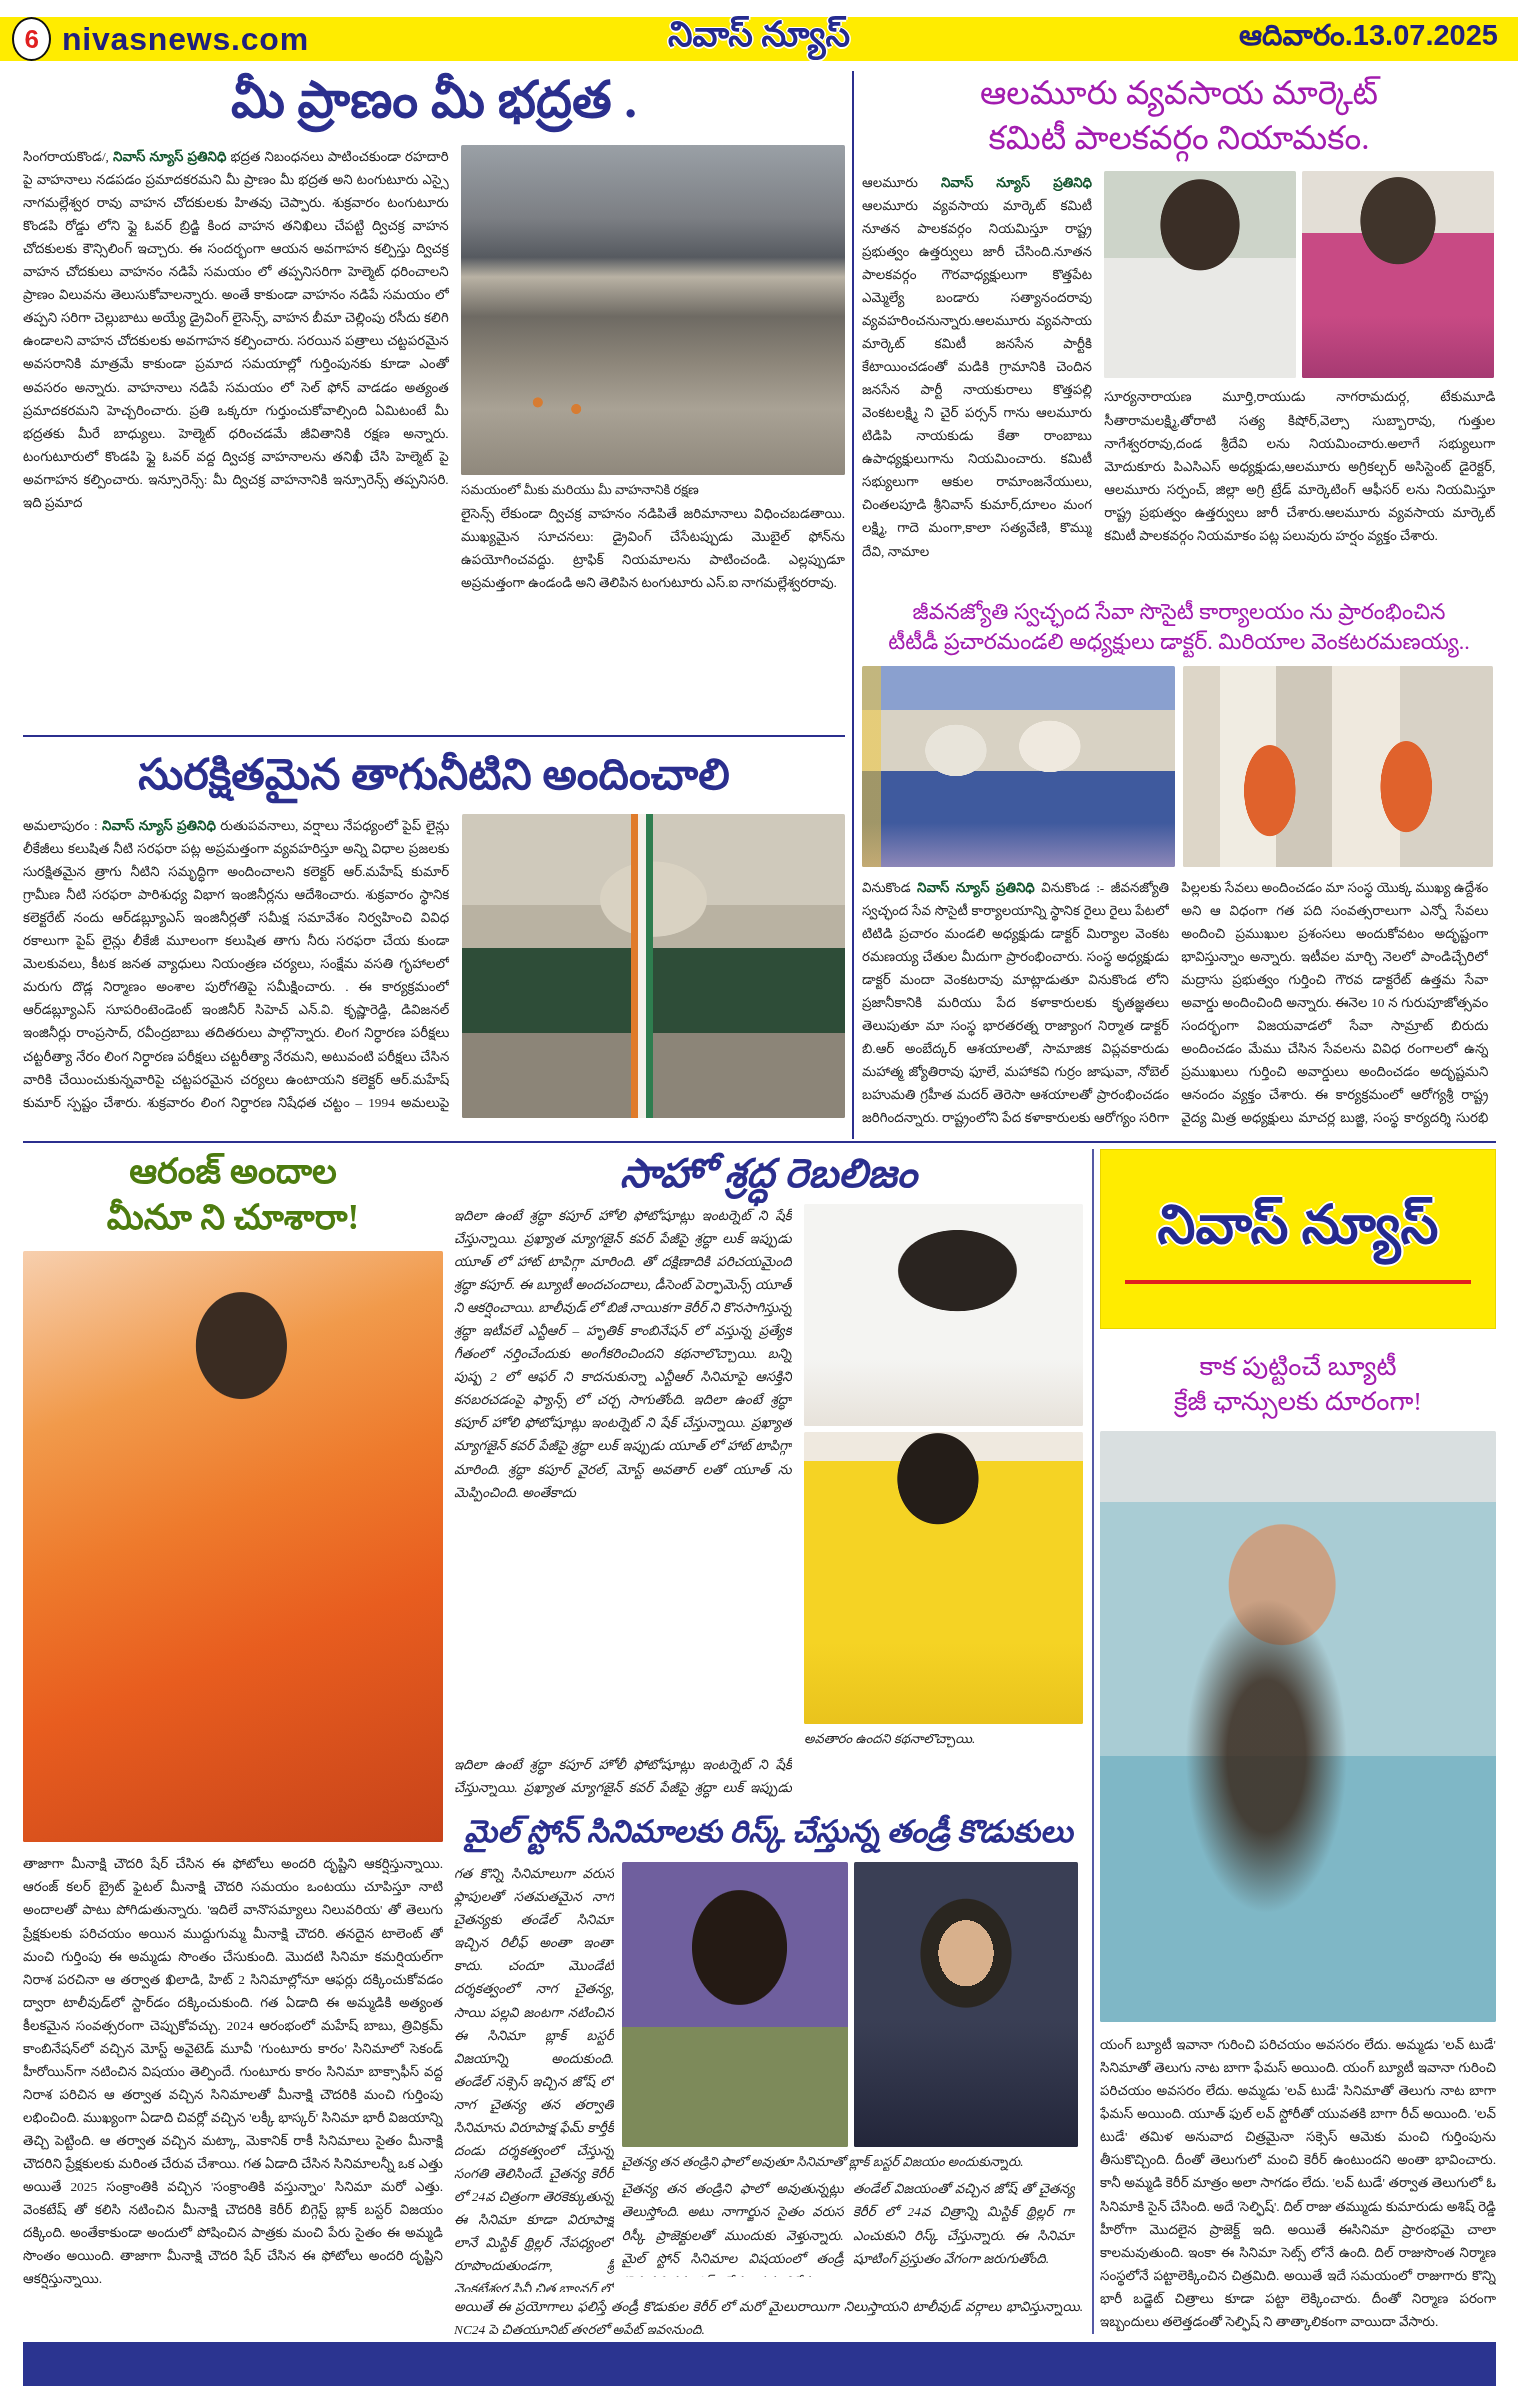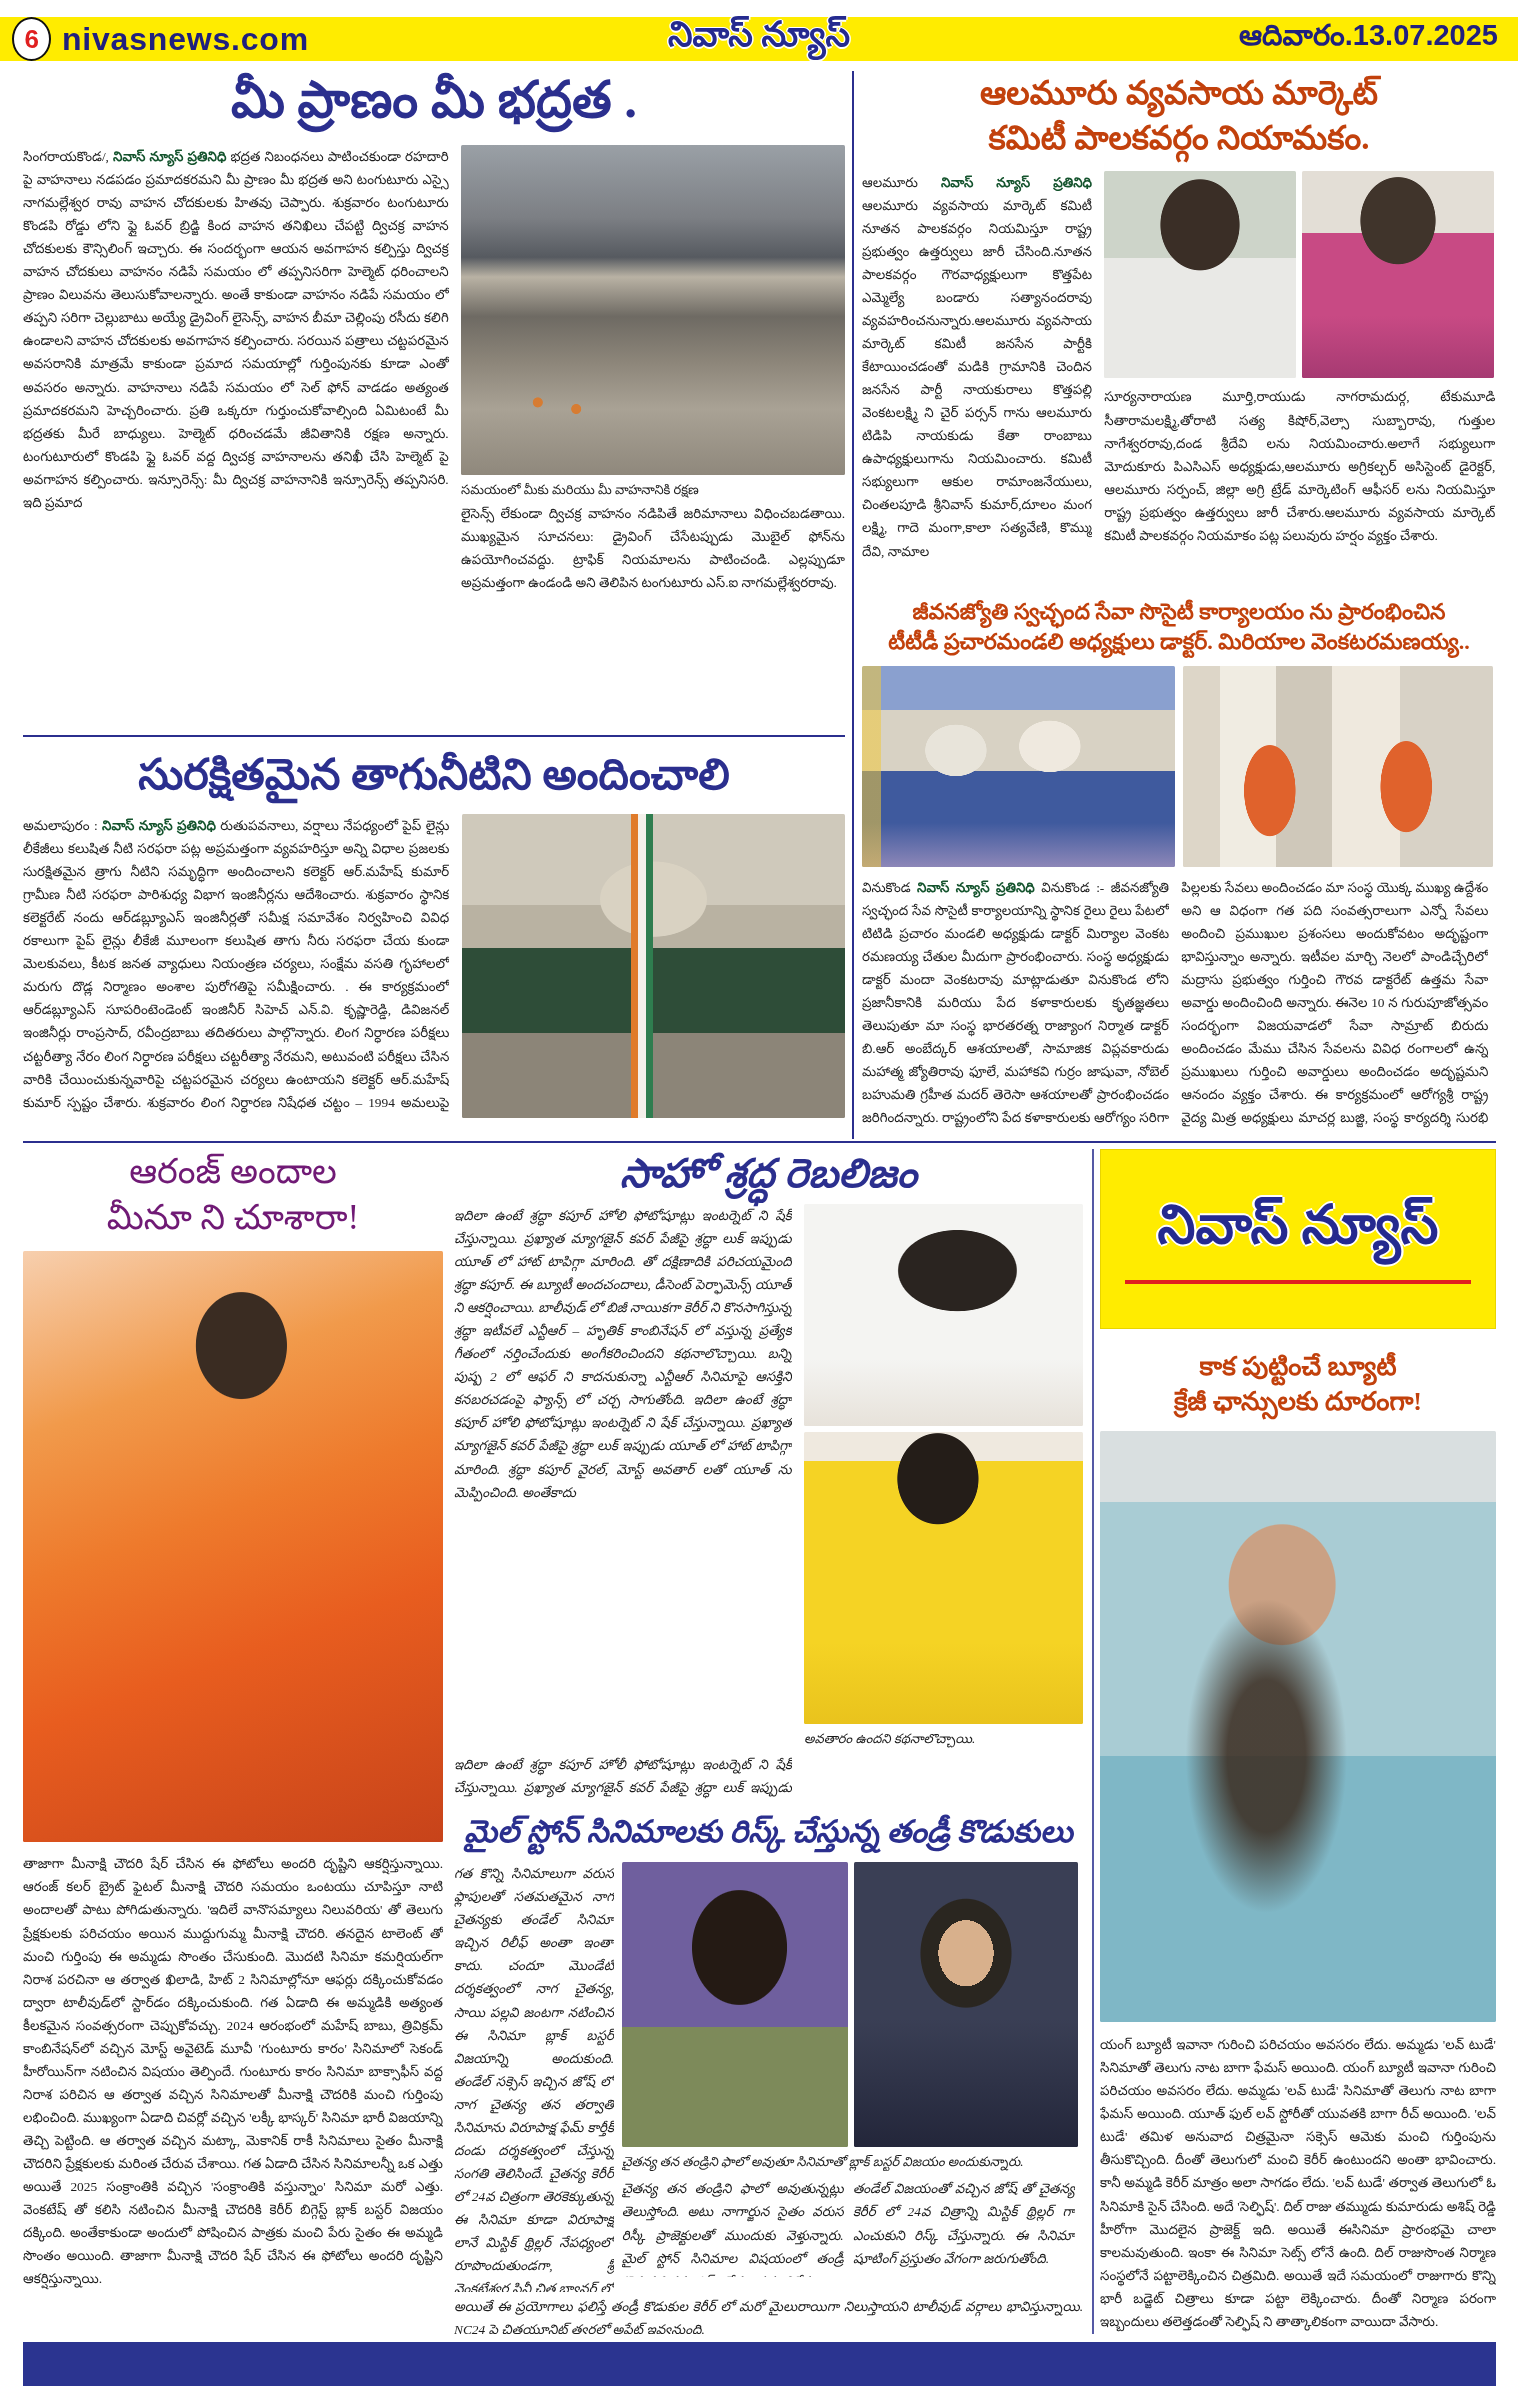--- a/index.html
+++ b/index.html
@@ -14,22 +14,22 @@
   .site-name{font-family:"Liberation Sans",sans-serif;font-weight:bold;font-size:32px;color:#20207e;margin-left:10.7px;letter-spacing:0.8px;}
   .mast-title{position:absolute;left:50%;top:50%;transform:translate(-50%,-50%);
               font-weight:bold;font-size:35px;color:#252a8f;
               text-shadow:-1.5px 0 #fff,1.5px 0 #fff,0 -1.5px #fff,0 1.5px #fff;white-space:nowrap;}
   .mast-date{position:absolute;right:20px;top:50%;transform:translateY(-50%);
              font-family:"Liberation Sans",sans-serif;font-weight:bold;font-size:29px;color:#20207e;}
   
   .vrule,.hrule{position:absolute;background:#2b2f8e;}
   
   .h-blue{color:#2b2f8e;font-weight:bold;text-align:center;line-height:1.25;}
-  .h-red{color:#c2410c;font-weight:bold;text-align:center;line-height:1.35;}
-  .h-purple{color:#701a75;font-weight:normal;text-align:center;line-height:1.3;}
+  .h-red{color:#a21caf;font-weight:normal;text-align:center;line-height:1.35;}
+  .h-purple{color:#4d7c0f;font-weight:bold;text-align:center;line-height:1.3;}
   .body-text{font-size:13.4px;line-height:1.72;text-align:justify;overflow:hidden;}
   .body-text .red{color:#14532d;font-weight:bold;}
   .cols{display:flex;gap:12.3px;}
   .caption{font-size:13px;line-height:1.5;}
   .photo{border-radius:1.5px;}
   
   .abs{position:absolute;}
   .logo-box{background:#ffec00;border:1.5px solid #e8d400;height:178px;display:flex;flex-direction:column;
             align-items:center;justify-content:center;}
   .logo-text{font-weight:bold;font-size:54px;color:#252a8f;

